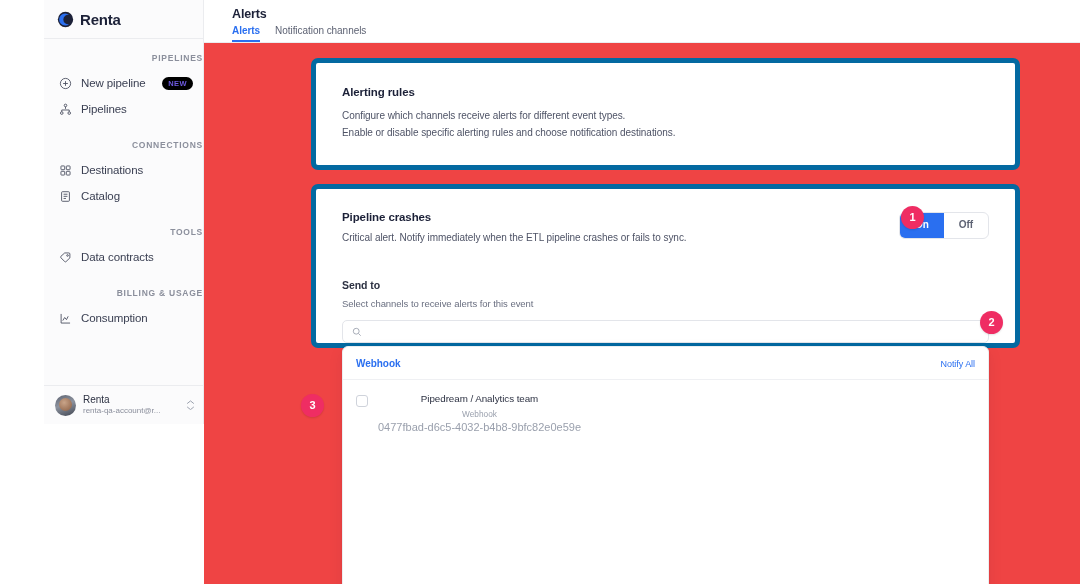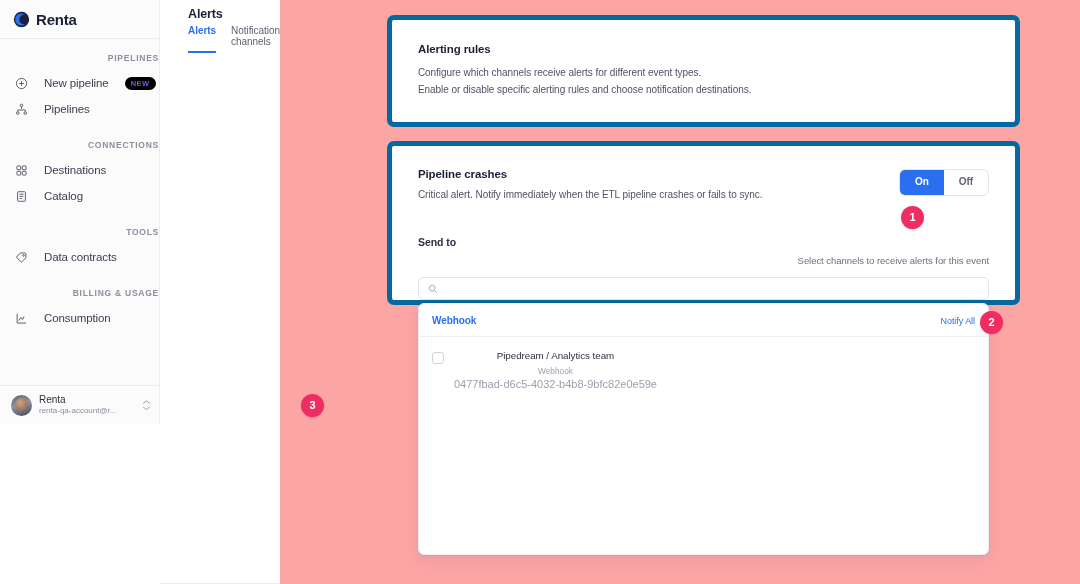--- a/index.html
+++ b/index.html
@@ -12,20 +12,21 @@
   .app { position: relative; width: 1080px; height: 584px; display: flex; }
 
   
   .sidebar {
     width: 160px; height: 424px;
     background: #fbfbfc;
     border-right: 1px solid #ebecef;
     display: flex; flex-direction: column;
     flex: 0 0 160px;
     position: relative;
+    margin-left: 44px;
   }
   .logo-row {
     height: 39px;
     display: flex; align-items: center;
     padding: 0 0 0 13px;
     border-bottom: 1px solid #ebecef;
     gap: 6px;
   }
   .logo-mark { width: 17px; height: 17px; flex: 0 0 17px; }
   .logo-text {
@@ -35,21 +36,21 @@
   .nav { padding-top: 14px; flex: 1 1 auto; text-align: right; }
   .nav-group-label {
     font-size: 8.5px; font-weight: 700; letter-spacing: 0.75px;
     color: #8b8f9c; text-transform: uppercase;
     padding: 0 0 0 14px; margin-bottom: 7px;
   }
   .nav-group { margin-bottom: 18px; }
   .nav-item {
     display: flex; align-items: center;
     height: 26px; padding: 0 10px 0 14px;
-    gap: 16px; cursor: pointer;
+    gap: 9px; cursor: pointer;
     position: relative;
   }
   .nav-icon {
     width: 14px; height: 14px; flex: 0 0 14px;
     display: flex; align-items: center; justify-content: center;
     color: #4b5061;
   }
   .nav-icon svg { display: block; }
   .nav-label {
     font-size: 11.5px; color: #3b4053; white-space: nowrap;
@@ -92,22 +93,22 @@
   }
   .account-chevrons {
     flex: 0 0 10px; color: #9aa0ad;
     display: flex; flex-direction: column; align-items: center;
     gap: 1px;
   }
 
   
   .main {
     flex: 1 1 auto; height: 584px;
-    background: #fca5a5;
-    display: flex; flex-direction: row;
+    background: #ef4444;
+    display: flex; flex-direction: column;
     position: relative;
   }
   .topbar {
     background: #ffffff;
     border-bottom: 1px solid #ebecef;
     padding: 7px 0 0 28px;
     flex: 0 0 39px;
   }
   .page-title {
     font-size: 12.5px; font-weight: 700; color: #1c2138;
@@ -167,21 +168,20 @@
   .toggle-opt.on-active { background: #2a6ff0; color: #ffffff; }
 
   .sendto { margin-top: 36px; }
   .sendto-title {
     font-size: 10.5px; font-weight: 700; color: #2c3142;
     letter-spacing: -0.05px; margin-bottom: 7px;
   }
   .sendto-sub {
     font-size: 9.5px; color: #6a6f80; letter-spacing: -0.05px;
     margin-bottom: 11px;
-    text-align: right;
   }
   .search-wrap { position: relative; }
   .search-box {
     display: flex; align-items: center; gap: 7px;
     border: 1px solid #e3e5ea; border-radius: 5px;
     background: #ffffff; height: 23px;
     padding: 0 9px;
   }
   .search-icon { flex: 0 0 10px; color: #9aa0ad; display: flex; }
   .search-input {

